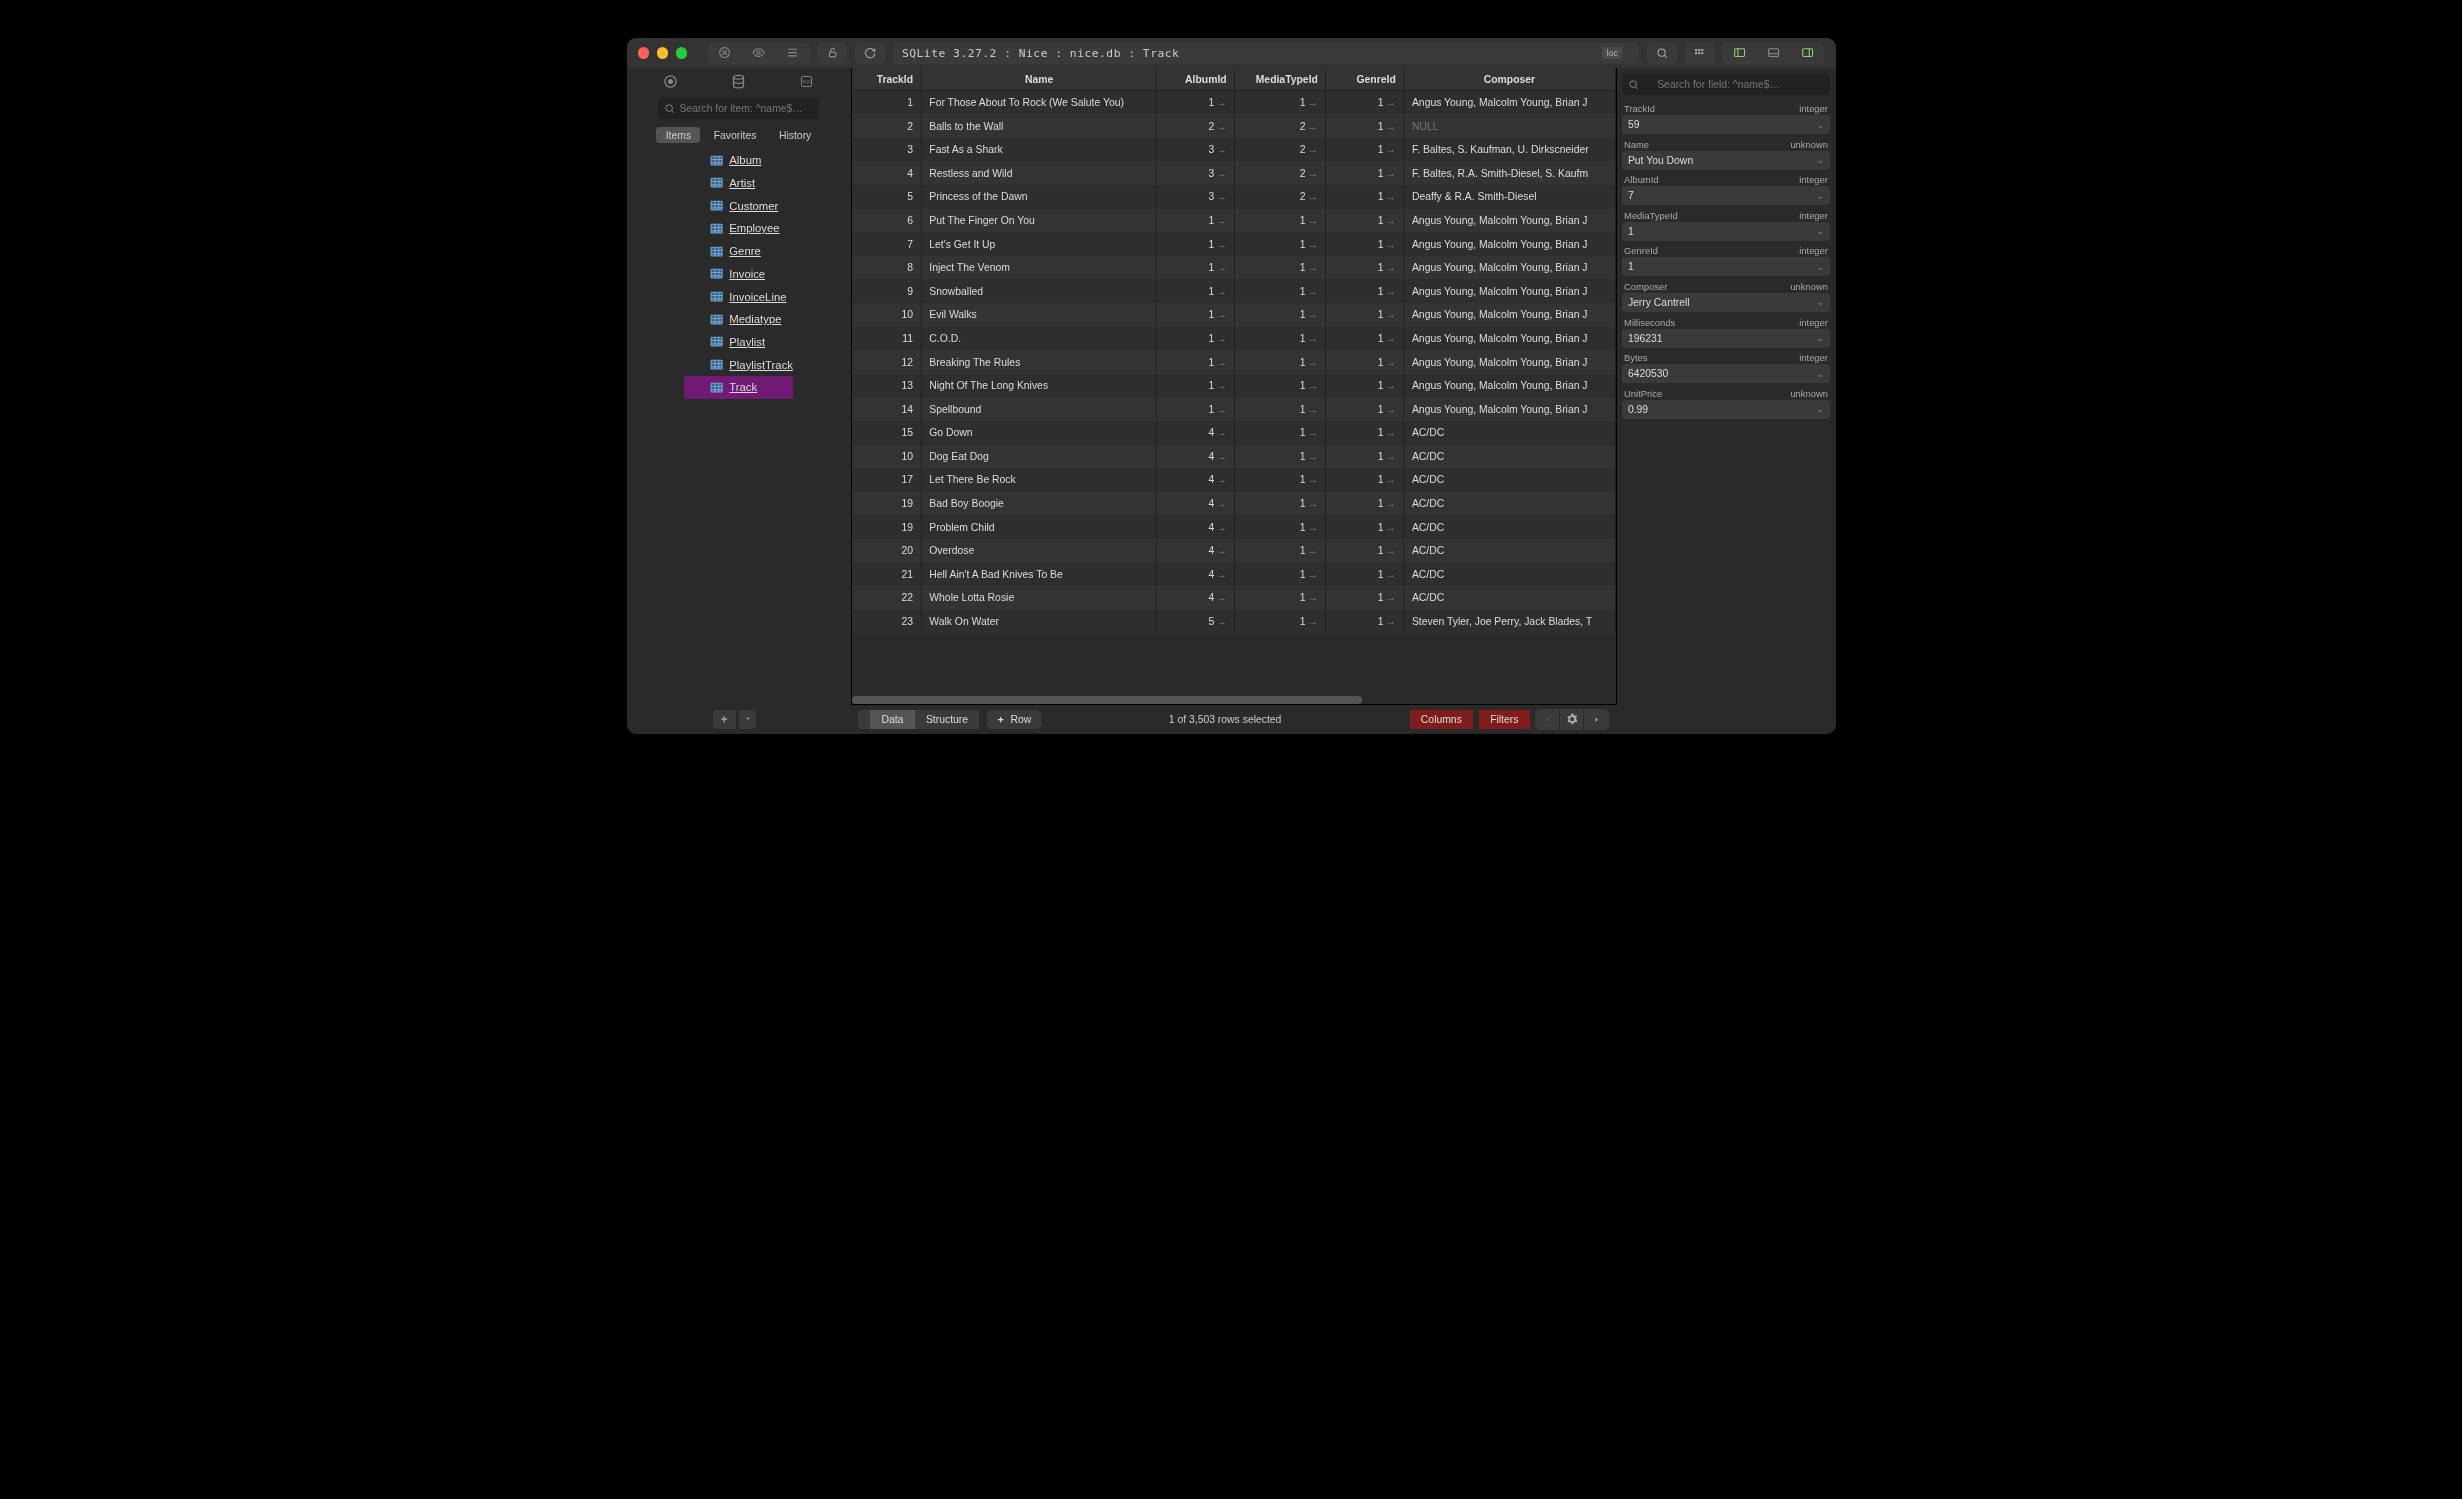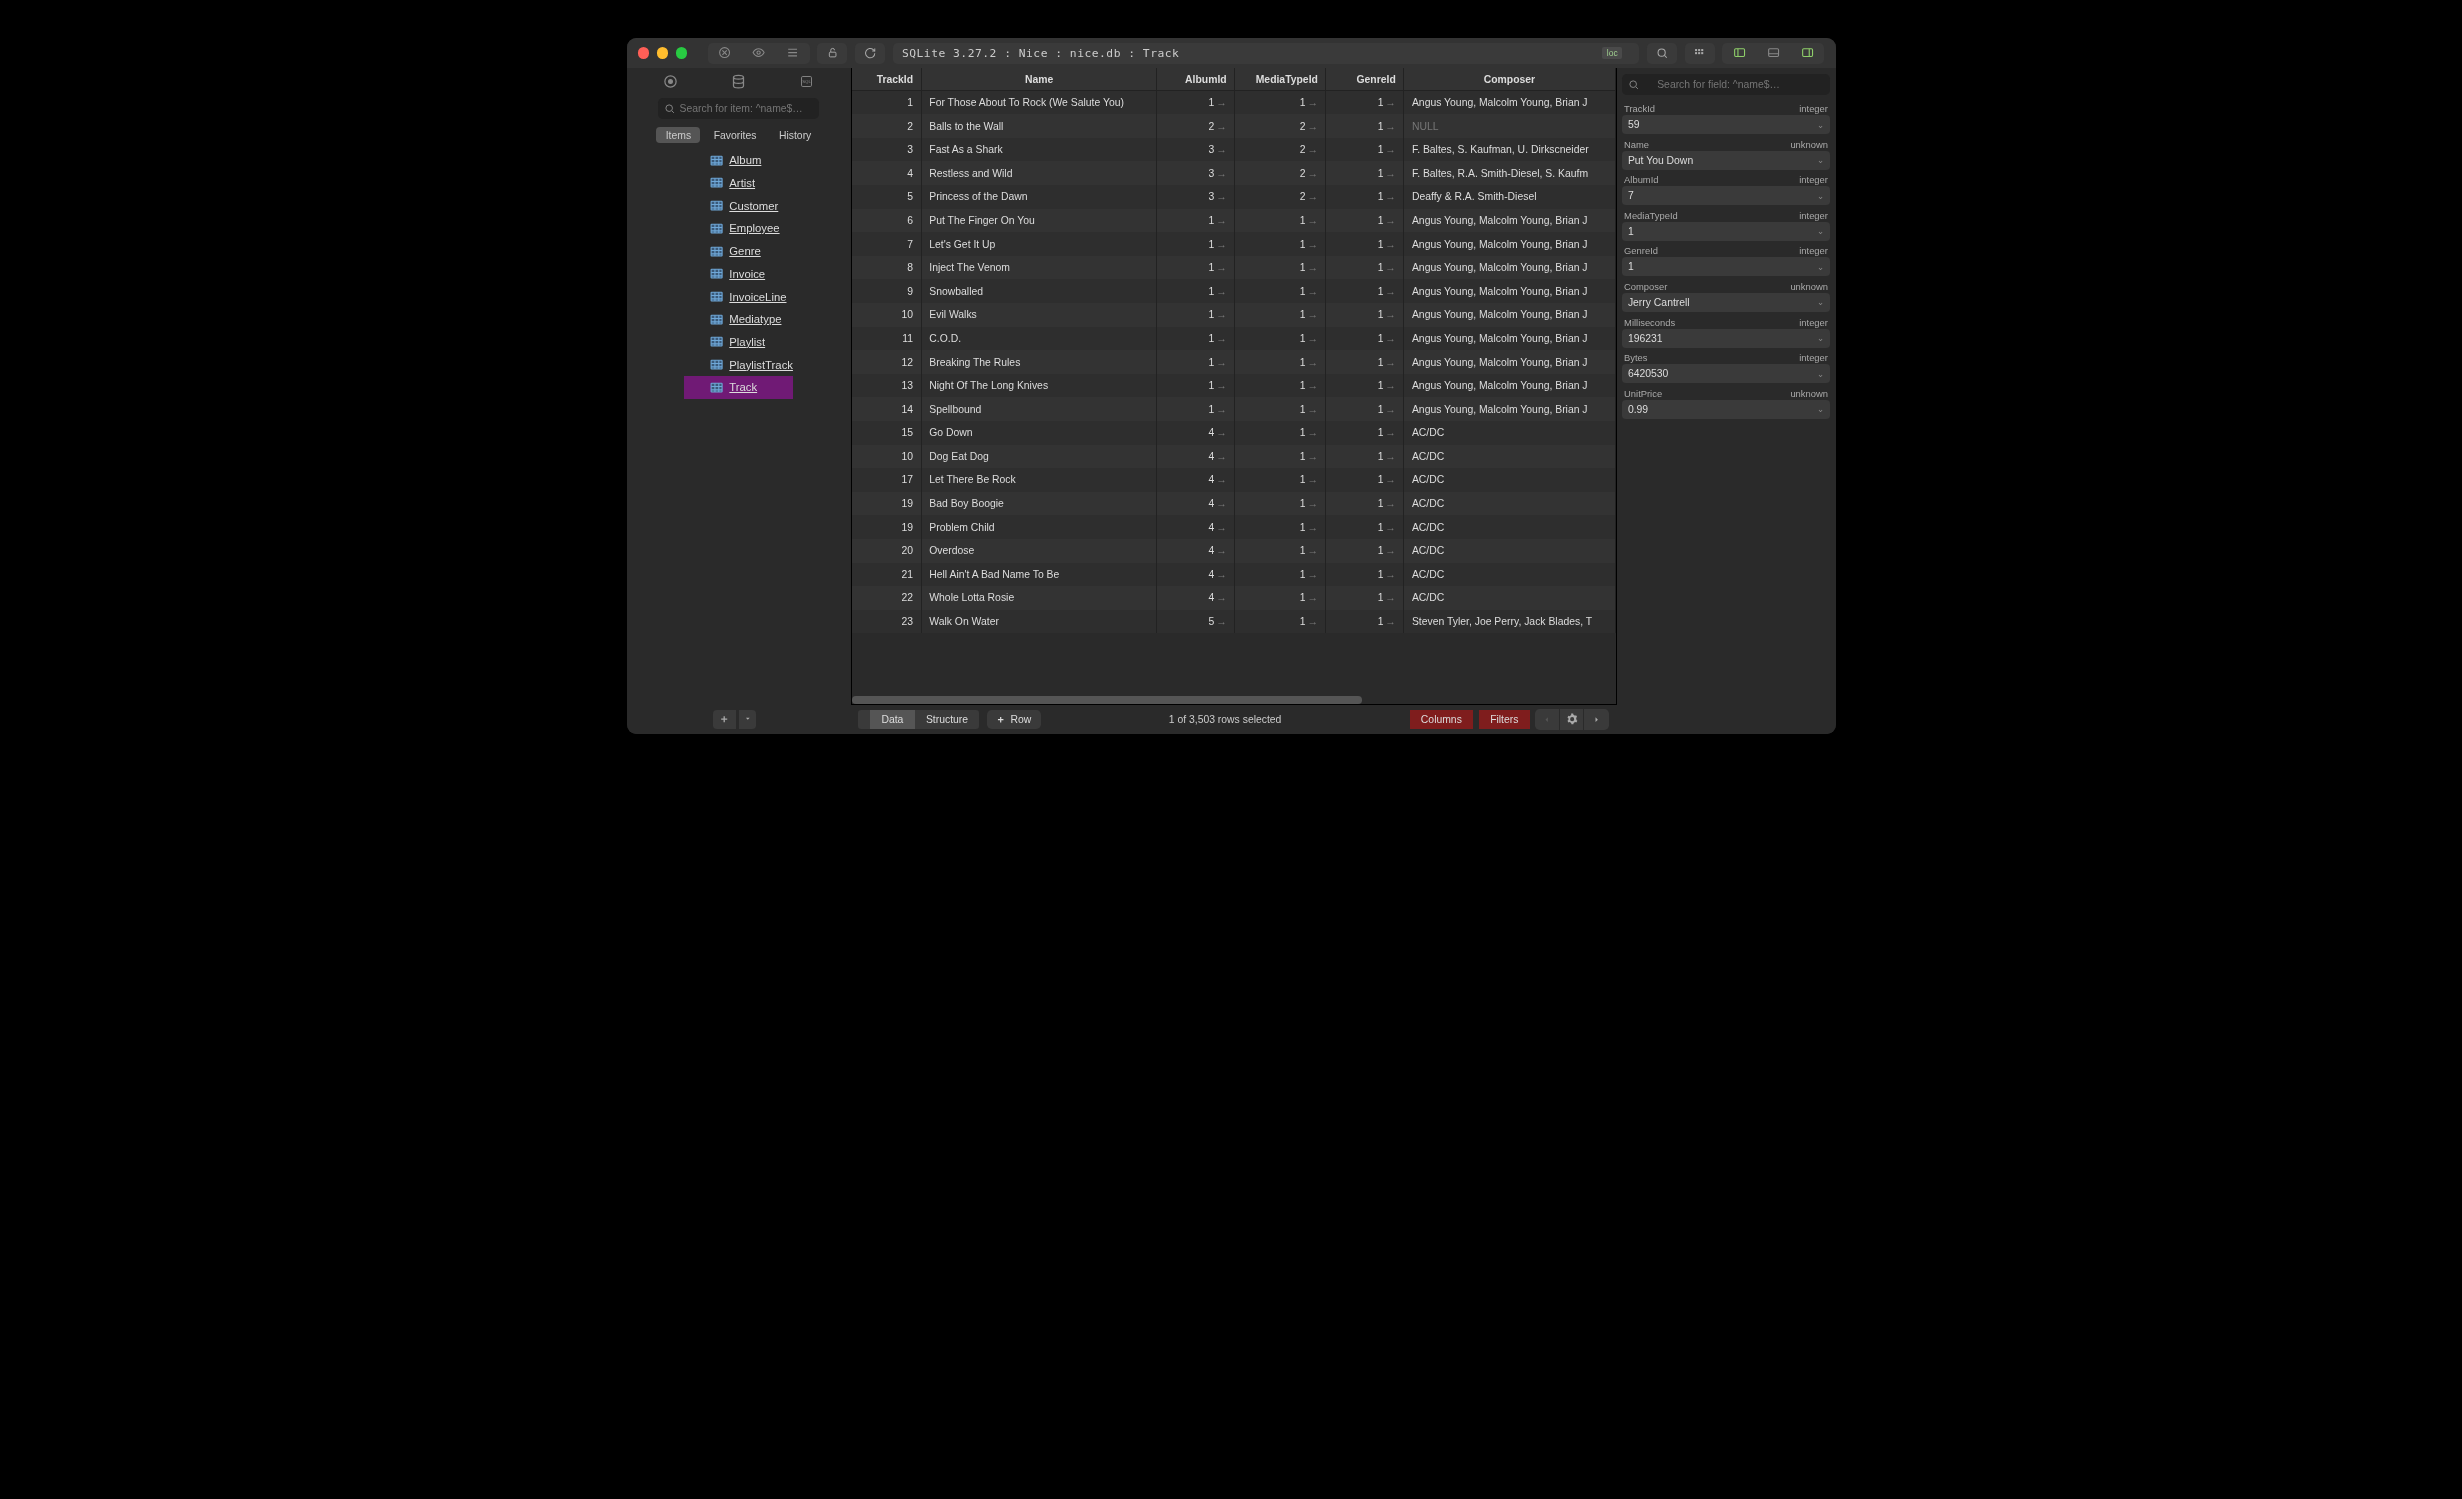--- a/index.html
+++ b/index.html
@@ -458,21 +458,21 @@
                 <tr>
                   <td class="col-trackid">20</td>
                   <td class="col-name">Overdose</td>
                   <td class="col-albumid">4<span class="fk-arrow">→</span></td>
                   <td class="col-mediatypeid">1<span class="fk-arrow">→</span></td>
                   <td class="col-genreid">1<span class="fk-arrow">→</span></td>
                   <td class="col-composer">AC/DC</td>
                 </tr>
                 <tr>
                   <td class="col-trackid">21</td>
-                  <td class="col-name">Hell Ain't A Bad Name To Be</td>
+                  <td class="col-name">Hell Ain't A Bad Knives To Be</td>
                   <td class="col-albumid">4<span class="fk-arrow">→</span></td>
                   <td class="col-mediatypeid">1<span class="fk-arrow">→</span></td>
                   <td class="col-genreid">1<span class="fk-arrow">→</span></td>
                   <td class="col-composer">AC/DC</td>
                 </tr>
                 <tr>
                   <td class="col-trackid">22</td>
                   <td class="col-name">Whole Lotta Rosie</td>
                   <td class="col-albumid">4<span class="fk-arrow">→</span></td>
                   <td class="col-mediatypeid">1<span class="fk-arrow">→</span></td>

